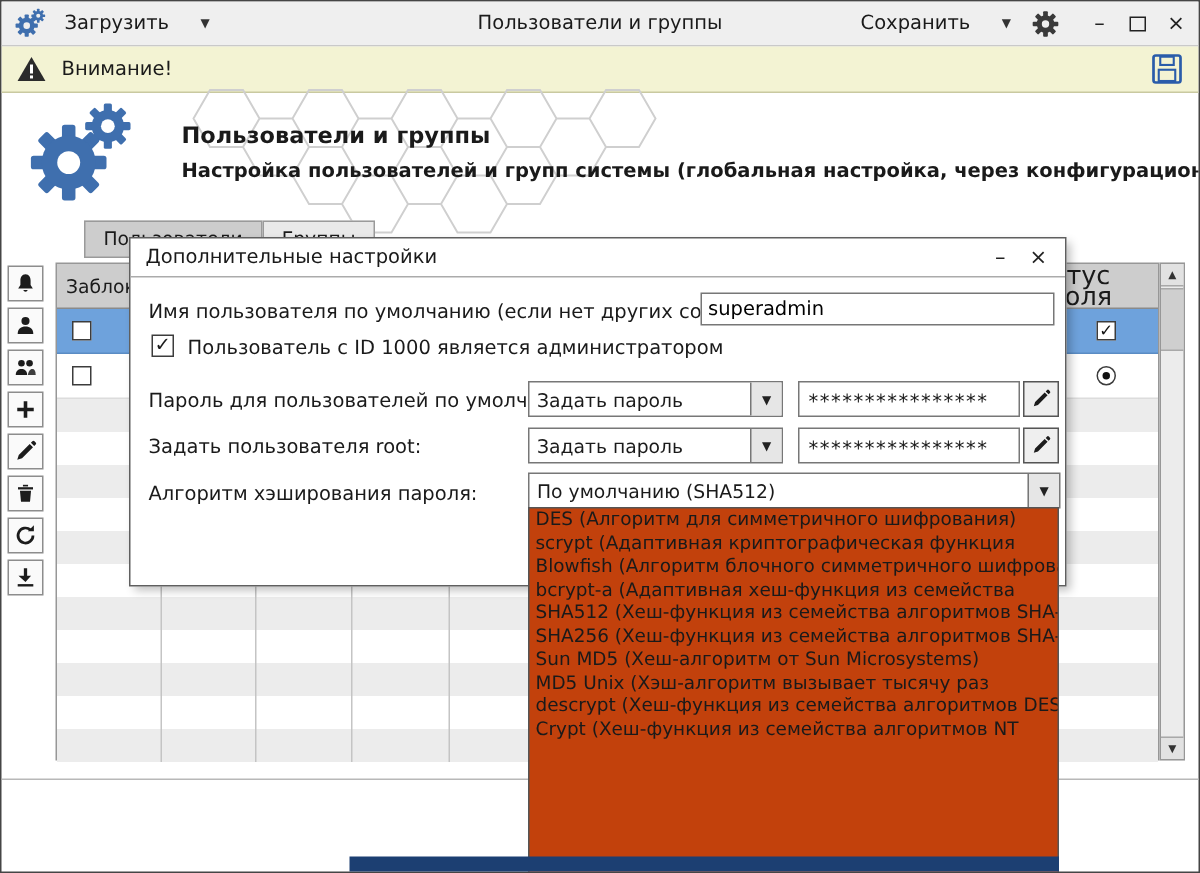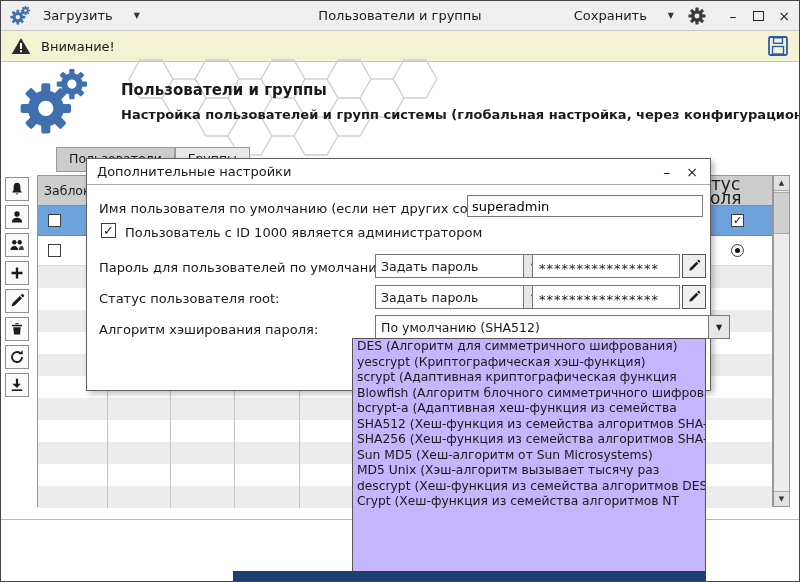--- a/index.html
+++ b/index.html
@@ -82,32 +82,32 @@
   .dlg-titlebar { position:absolute; top:0; left:0; width:100%; height:26px; border-bottom:1px solid #ababab;
                   display:flex; align-items:center; }
   .dlg-title { margin-left:10px; font-size:13px; }
   .dlg-ctrl { margin-left:auto; margin-right:12px; display:flex; gap:16px; }
   .dlg-ctrl .wc { font-size:14px; color:#222; }
   .dlg-label { position:absolute; font-size:13px; white-space:nowrap; }
   .textinput { position:absolute; height:22px; border:1px solid #777; font-size:13px; padding:0 4px;
                font-family:"DejaVu Sans", sans-serif; }
   .dlg-check { position:absolute; width:15px; height:15px; border:1px solid #3c3c3c; background:#fff;
                display:flex; align-items:center; justify-content:center; font-size:13px; font-weight:bold; }
-  .combo { position:absolute; height:24px; border:1px solid #777; background:#fff; display:flex;margin-left:23px; }
+  .combo { position:absolute; height:24px; border:1px solid #777; background:#fff; display:flex; }
   .combo-text { flex:1; font-size:12.5px; padding:4px 4px 0 5px; white-space:nowrap; overflow:hidden; }
   .combo-arrow { width:21px; border-left:1px solid #777; background:#e6e6e6;
                  display:flex; align-items:center; justify-content:center; font-size:8px; color:#222; }
   .pwfield { position:absolute; height:24px; border:1px solid #777; background:#fff;
              font-size:13px; padding:6px 0 0 6px; letter-spacing:1px; overflow:hidden; }
   .iconbtn { position:absolute; width:24px; height:24px; border:1px solid #555; background:#efefef;
              display:flex; align-items:center; justify-content:center; }
 
   
   .droplist { position:absolute; left:351px; top:337px; width:354px; height:245px;
-              background:#c4b5fd; border:1px solid #555; z-index:8; overflow:hidden; }
+              background:#c2410c; border:1px solid #555; z-index:8; overflow:hidden; }
   .opt { height:15.5px; font-size:12.3px; line-height:15.5px; padding-left:4px;
          white-space:nowrap; overflow:hidden; }
 
   .darkstrip { position:absolute; left:232px; top:570px; width:473px; height:12px;
                background:#1c3f72; z-index:10; }
 
   svg { display:block; }
 </style>
 </head>
 <body>
@@ -413,21 +413,21 @@
     </div>
     <div class="pwfield" style="left:445px; top:95px; width:148px;">****************</div>
     <div class="iconbtn" style="left:595px; top:95px;">
       <span>
         <svg width="14" height="14" viewBox="0 0 16 16">
             <path fill="#1c1c1c" d="M2.5 13.5 L3.5 10.3 L10.8 3 L13 5.2 L5.7 12.5 Z M11.6 2.2 L13.8 4.4 L14.8 3.4 a1 1 0 0 0 0-1.4 l-0.8-0.8 a1 1 0 0 0-1.4 0 Z"></path>
           </svg>
       </span>
     </div>
 
-    <div class="dlg-label" style="left:12px; top:132px;">Статус пользователя root:</div>
+    <div class="dlg-label" style="left:12px; top:132px;">Задать пользователя root:</div>
     <div class="combo" style="left:265px; top:126px; width:170px;">
       <span class="combo-text">Задать пароль</span>
       <span class="combo-arrow">
         <span>▼</span>
       </span>
     </div>
     <div class="pwfield" style="left:445px; top:126px; width:148px;">****************</div>
     <div class="iconbtn" style="left:595px; top:126px;">
       <span>
         <svg width="14" height="14" viewBox="0 0 16 16">
@@ -440,21 +440,20 @@
     <div class="combo" style="left:265px; top:156px; width:355px;">
       <span class="combo-text">По умолчанию (SHA512)</span>
       <span class="combo-arrow">
         <span>▼</span>
       </span>
     </div>
   </div>
 
   <div class="droplist">
     <div class="opt">DES (Алгоритм для симметричного шифрования)</div>
-    <div class="opt">yescrypt (Криптографическая хэш-функция)</div>
     <div class="opt">scrypt (Адаптивная криптографическая функция</div>
     <div class="opt">Blowfish (Алгоритм блочного симметричного шифрования)</div>
     <div class="opt">bcrypt-a (Адаптивная хеш-функция из семейства</div>
     <div class="opt">SHA512 (Хеш-функция из семейства алгоритмов SHA-2)</div>
     <div class="opt">SHA256 (Хеш-функция из семейства алгоритмов SHA-2)</div>
     <div class="opt">Sun MD5 (Хеш-алгоритм от Sun Microsystems)</div>
     <div class="opt">MD5 Unix (Хэш-алгоритм вызывает тысячу раз</div>
     <div class="opt">descrypt (Хеш-функция из семейства алгоритмов DES)</div>
     <div class="opt">Crypt (Хеш-функция из семейства алгоритмов NT</div>
   </div>

